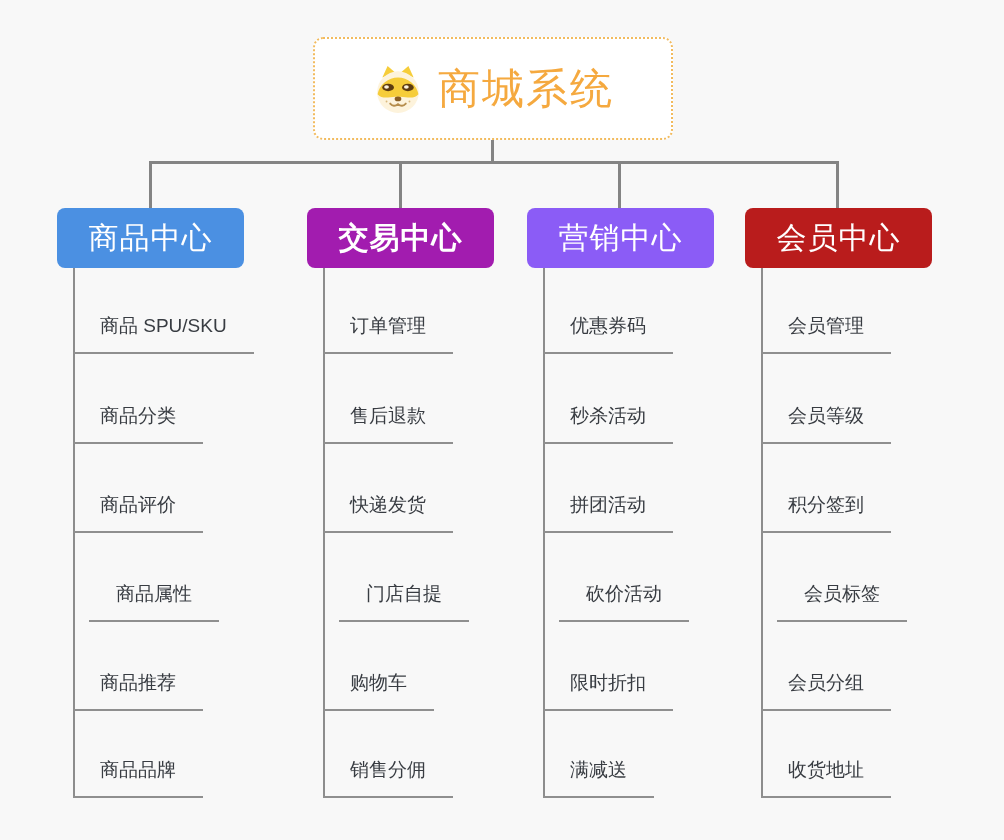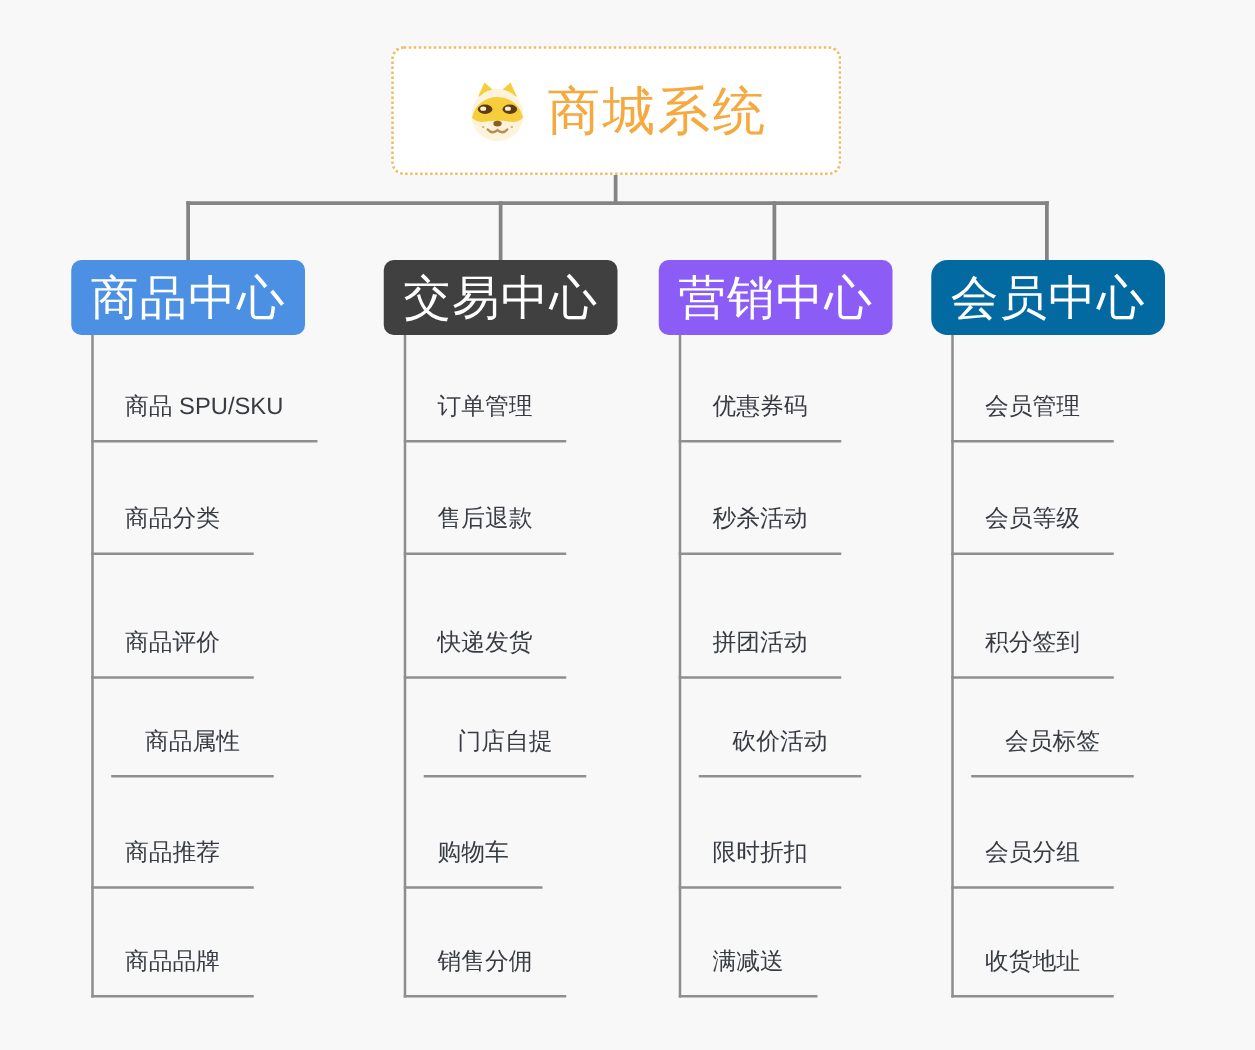--- a/index.html
+++ b/index.html
@@ -32,21 +32,21 @@
   }
   .doge { width: 52px; height: 50px; }
   
   .col { position: absolute; top: 208px; width: 260px; height: 600px; }
   .branch-head {
     position: absolute; left: 0; top: 0;
     width: 187px; height: 60px;
     border-radius: 8px;
     display: flex; align-items: center; justify-content: center;
     color: #ffffff;
-    font-size: 38px;
+    font-size: 30px;
     letter-spacing: 1px;
     white-space: nowrap;
   }
   .rail {
     position: absolute;
     left: 16px; top: 60px;
     width: 2px; height: 530px;
     background: #8d8d8d;
   }
   .child {
@@ -54,21 +54,21 @@
     left: 16px;
     transform: translateY(-100%);
     padding: 0 27px 9px 27px;
     border-bottom: 2px solid #8f8f8f;
     font-size: 19px;
     line-height: 34px;
     color: #383c42;
     white-space: nowrap;
     width: max-content;
   }
-  .r1 { top: 146px; } .r2 { top: 236px; text-align: center; } .r3 { top: 335px; }
+  .r1 { top: 146px; } .r2 { top: 236px; text-align: center; } .r3 { top: 325px; }
   .r4 { top: 414px; margin-left: 16px; } .r5 { top: 503px; } .r6 { top: 590px; }
 </style>
 </head>
 <body>
 
 <div class="canvas">
 
   <div class="line" style="left:491px; top:139px; width:3px; height:25px;"></div>
   <div class="line" style="left:149px; top:161px; width:690px; height:3px;"></div>
   <div class="line" style="left:149px; top:161px; width:3px; height:48px;"></div>
@@ -99,21 +99,21 @@
     <div class="rail"></div>
     <div class="child r1">商品 SPU/SKU</div>
     <div class="child r2">商品分类</div>
     <div class="child r3">商品评价</div>
     <div class="child r4">商品属性</div>
     <div class="child r6">商品品牌</div>
     <div class="child r5">商品推荐</div>
   </div>
 
   <div class="col" style="left:307px">
-    <div class="branch-head" style="background-color: #404040;">交易中心</div>
+    <div class="branch-head" style="background-color: #a21caf; font-weight: bold;">交易中心</div>
     <div class="rail"></div>
     <div class="child r1">订单管理</div>
     <div class="child r2">售后退款</div>
     <div class="child r3">快递发货</div>
     <div class="child r4">门店自提</div>
     <div class="child r5">购物车</div>
     <div class="child r6">销售分佣</div>
   </div>
 
   <div class="col" style="left:527px">
@@ -121,21 +121,21 @@
     <div class="rail"></div>
     <div class="child r1">优惠券码</div>
     <div class="child r2">秒杀活动</div>
     <div class="child r3">拼团活动</div>
     <div class="child r4">砍价活动</div>
     <div class="child r5">限时折扣</div>
     <div class="child r6">满减送</div>
   </div>
 
   <div class="col" style="left:745px">
-    <div class="branch-head" style="background-color: #0369a1; border-radius: 13px;">会员中心</div>
+    <div class="branch-head" style="background-color: #b91c1c;">会员中心</div>
     <div class="rail"></div>
     <div class="child r1">会员管理</div>
     <div class="child r2">会员等级</div>
     <div class="child r3">积分签到</div>
     <div class="child r4">会员标签</div>
     <div class="child r5">会员分组</div>
     <div class="child r6">收货地址</div>
   </div>
 
 </div>

